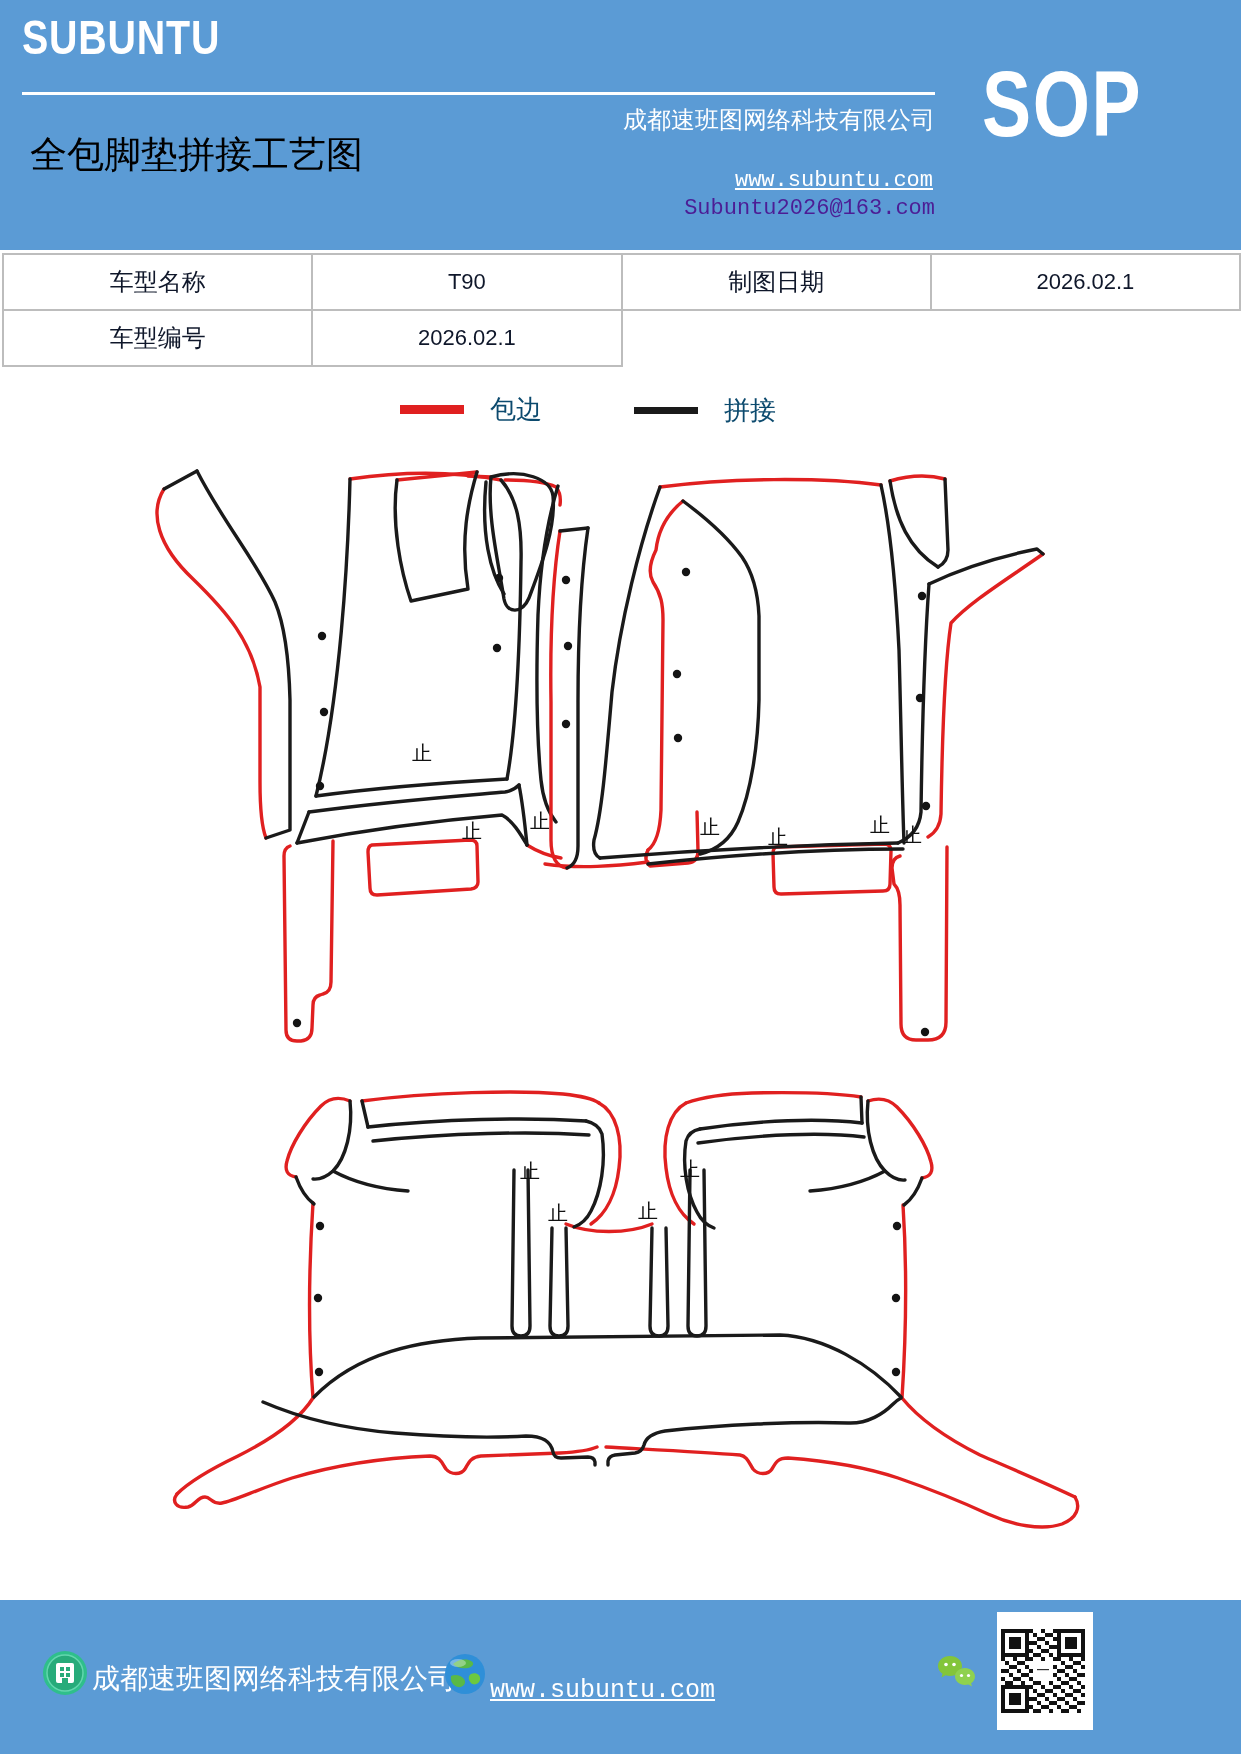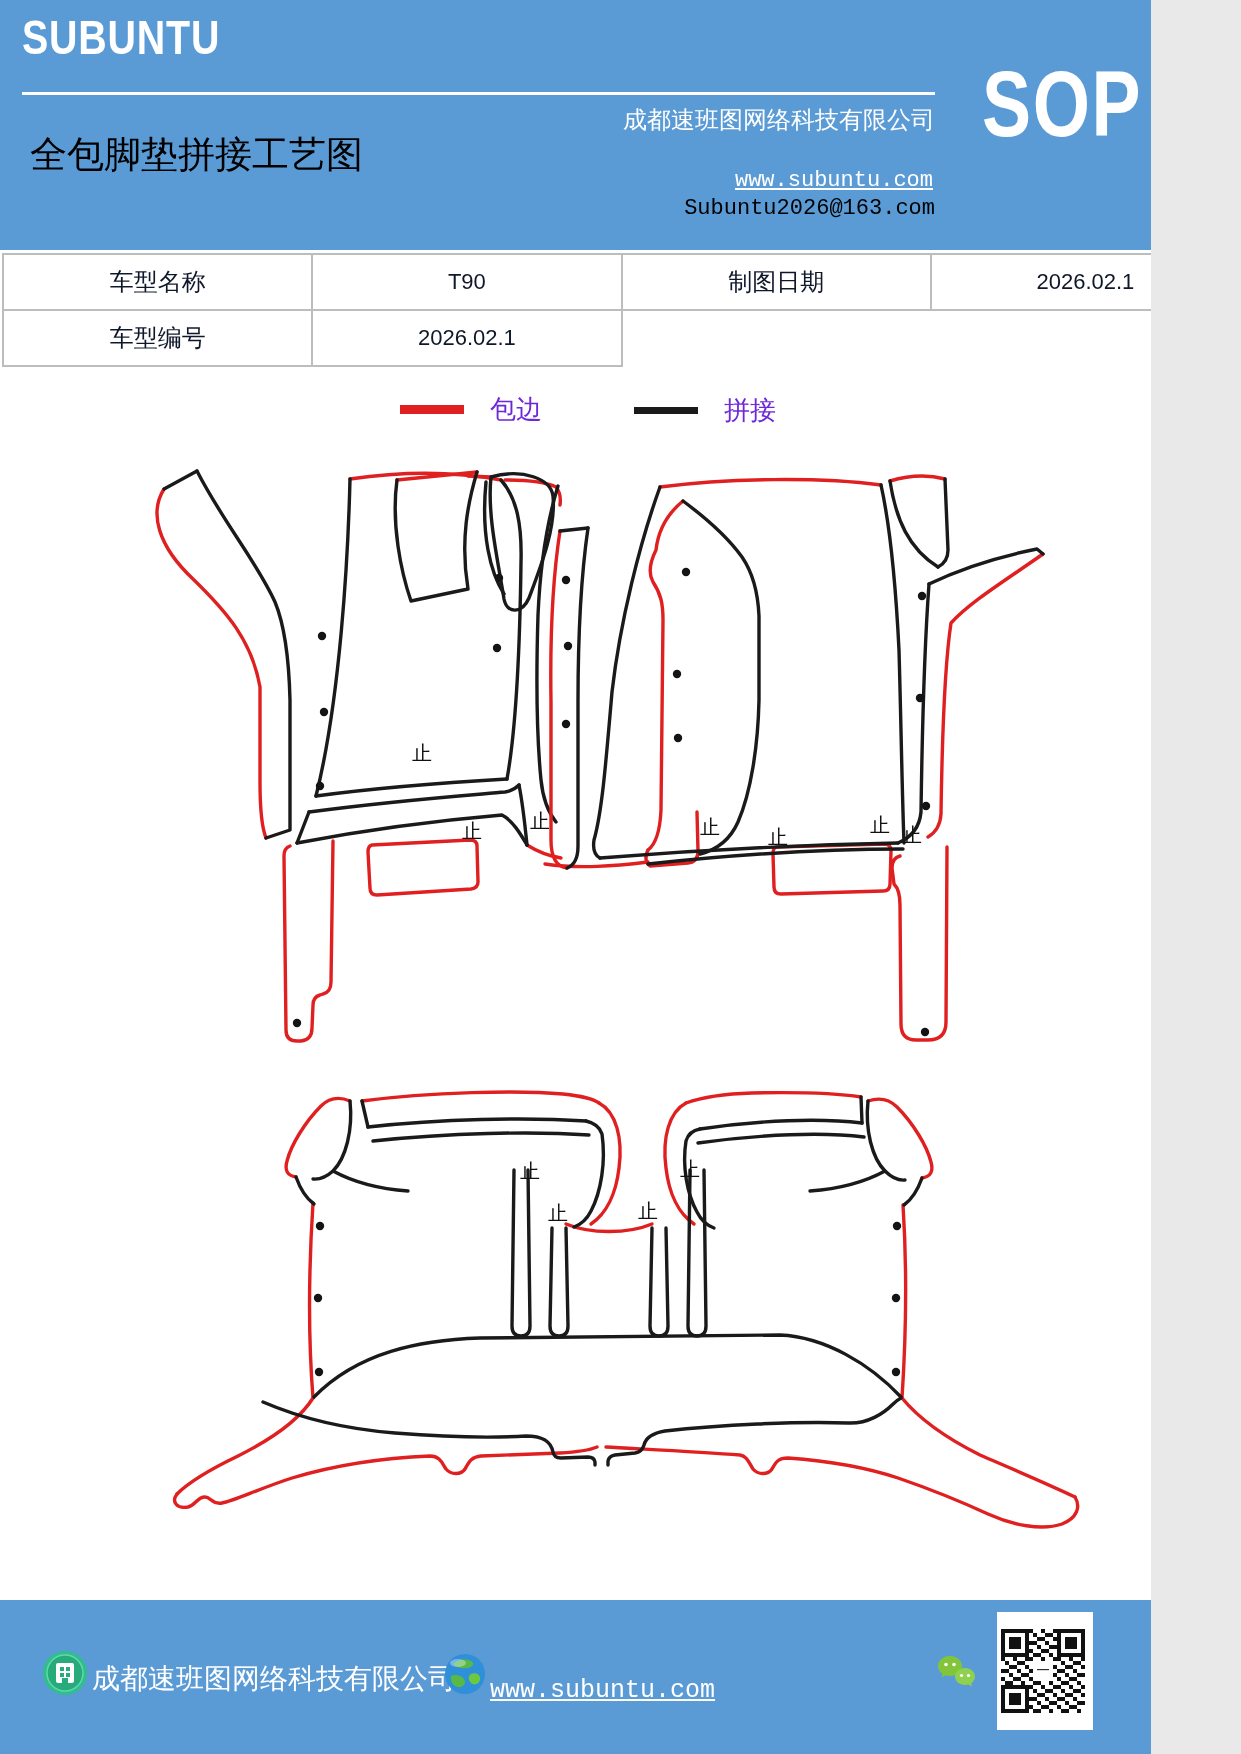--- a/index.html
+++ b/index.html
@@ -1,45 +1,45 @@
 <!DOCTYPE html>
 <html style="--brand-bg: #5b9bd5; --edge: #e02020; --seam: #1a1a1a;"><head>
 <meta charset="utf-8">
 <style>
   html,body{margin:0;padding:0;background:#e9e9e9;}
-  .page{position:relative;width:1151px;height:1754px;background:#ffffff;overflow:hidden;
+  .page{position:relative;width:1241px;height:1754px;background:#ffffff;overflow:hidden;
         font-family:"Liberation Sans",sans-serif;}
   
   .header{position:absolute;left:0;top:0;width:1241px;height:250px;background:var(--brand-bg,#5b9bd5);}
   .brand{position:absolute;left:22px;top:10px;color:#fff;font-weight:bold;font-size:48px;
          letter-spacing:1px;transform:scaleX(.82);transform-origin:left top;
          font-family:"Liberation Sans",sans-serif;}
   .hr-line{position:absolute;left:22px;top:92px;width:913px;height:3px;background:#fff;}
   .doc-title{position:absolute;left:30px;top:130px;color:#000000;font-size:37px;
              font-family:"Liberation Serif","DejaVu Serif",serif;}
   .company-line{position:absolute;right:306px;top:104px;color:#fff;font-size:24px;
                 font-family:"Liberation Serif","DejaVu Serif",serif;}
   .site-line{position:absolute;right:308px;top:168px;color:#fff;font-size:22px;
              font-family:"Liberation Mono","DejaVu Sans Mono",monospace;text-decoration:underline;}
-  .mail-line{position:absolute;right:306px;top:196px;color:#000000;font-size:22px;
+  .mail-line{position:absolute;right:306px;top:196px;color:#4c1d95;font-size:22px;
              font-family:"Liberation Mono","DejaVu Sans Mono",monospace;}
   .sop{position:absolute;left:982px;top:52px;color:#fff;font-weight:bold;font-size:92px;
        transform:scaleX(.80);transform-origin:left top;letter-spacing:2px;}
   
   .info-table{position:absolute;left:2px;top:253px;width:1237px;
               display:grid;grid-template-columns:repeat(4,1fr);
               border-top:2px solid #bdbdbd;border-left:2px solid #bdbdbd;background:#fff;}
   .info-table .cell{height:54px;border-right:2px solid #bdbdbd;border-bottom:2px solid #bdbdbd;
         display:flex;align-items:center;justify-content:center;font-size:22px;color:#0f172a;}
   .info-table .zh{font-family:"Liberation Serif","DejaVu Serif",serif;font-size:24px;}
   
   .legend{position:absolute;left:0;top:392px;width:1241px;height:40px;}
   .legend-item{position:absolute;display:flex;align-items:center;}
   .legend-swatch{display:inline-block;width:64px;height:9px;}
-  .legend-label{margin-left:26px;font-size:26px;color:#6d28d9;
+  .legend-label{margin-left:26px;font-size:26px;color:#0c4a6e;
                 font-family:"Liberation Serif","DejaVu Serif",serif;}
   
   .art{position:absolute;left:0;top:0;width:1241px;height:1754px;}
   .mat path{fill:none;stroke-width:3.4;stroke-linecap:round;stroke-linejoin:round;}
   .edge path{stroke:var(--edge,#e02020);}
   .seam path{stroke:var(--seam,#1a1a1a);}
   .dots circle{fill:#141414;stroke:none;}
   .stops text{font-size:20px;fill:#111;font-family:"DejaVu Sans",sans-serif;}
   
   .footer{position:absolute;left:0;top:1600px;width:1241px;height:154px;background:var(--brand-bg,#5b9bd5);}

